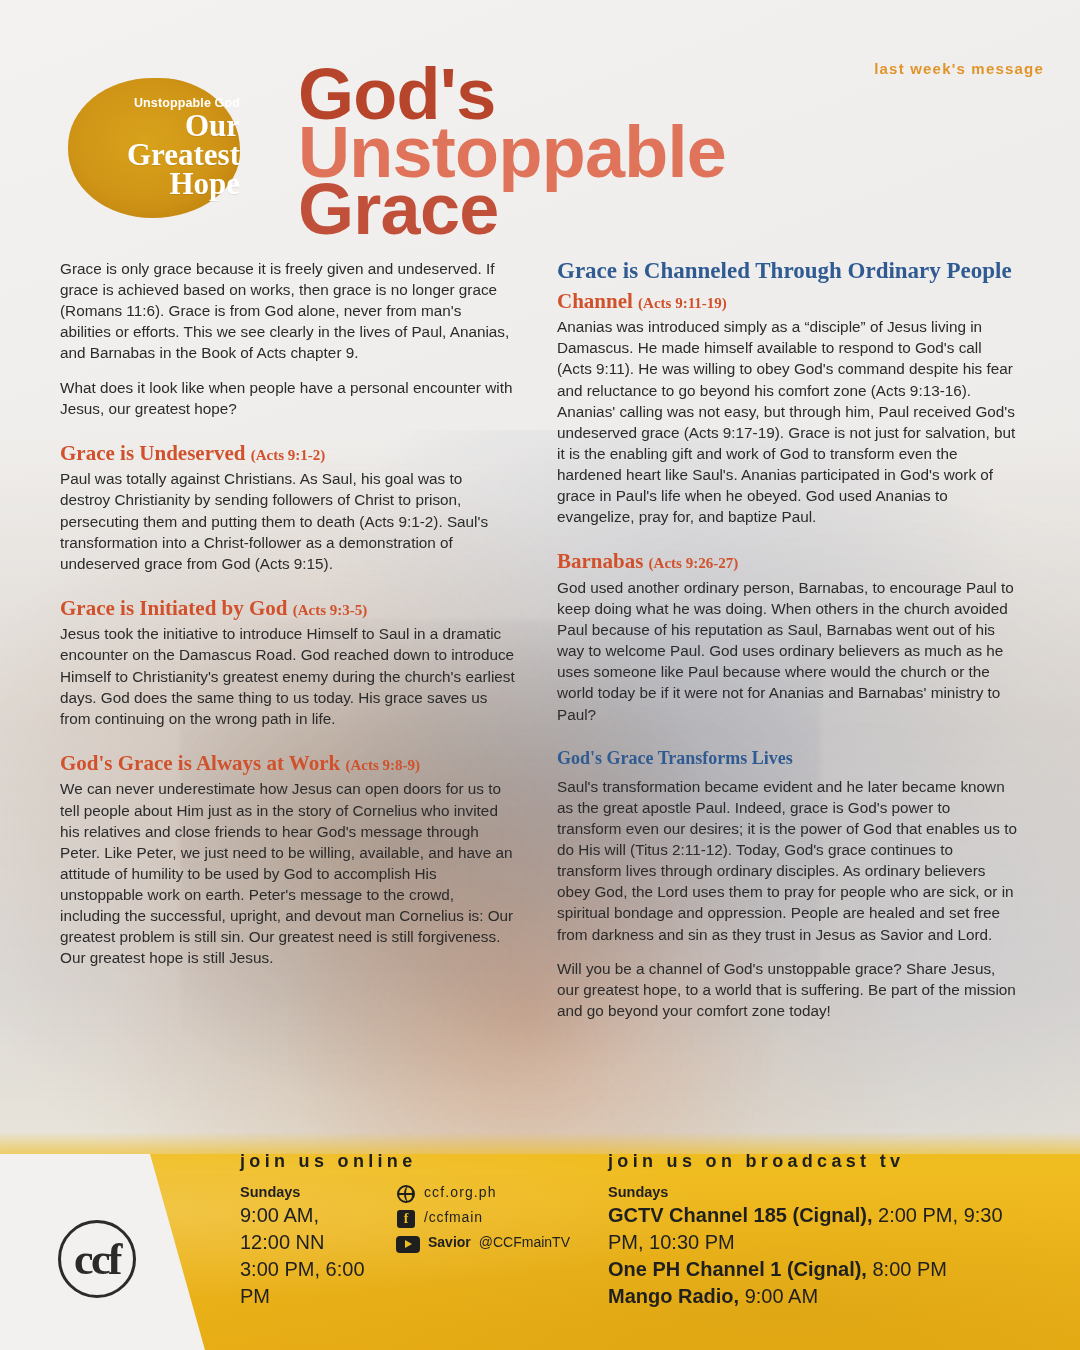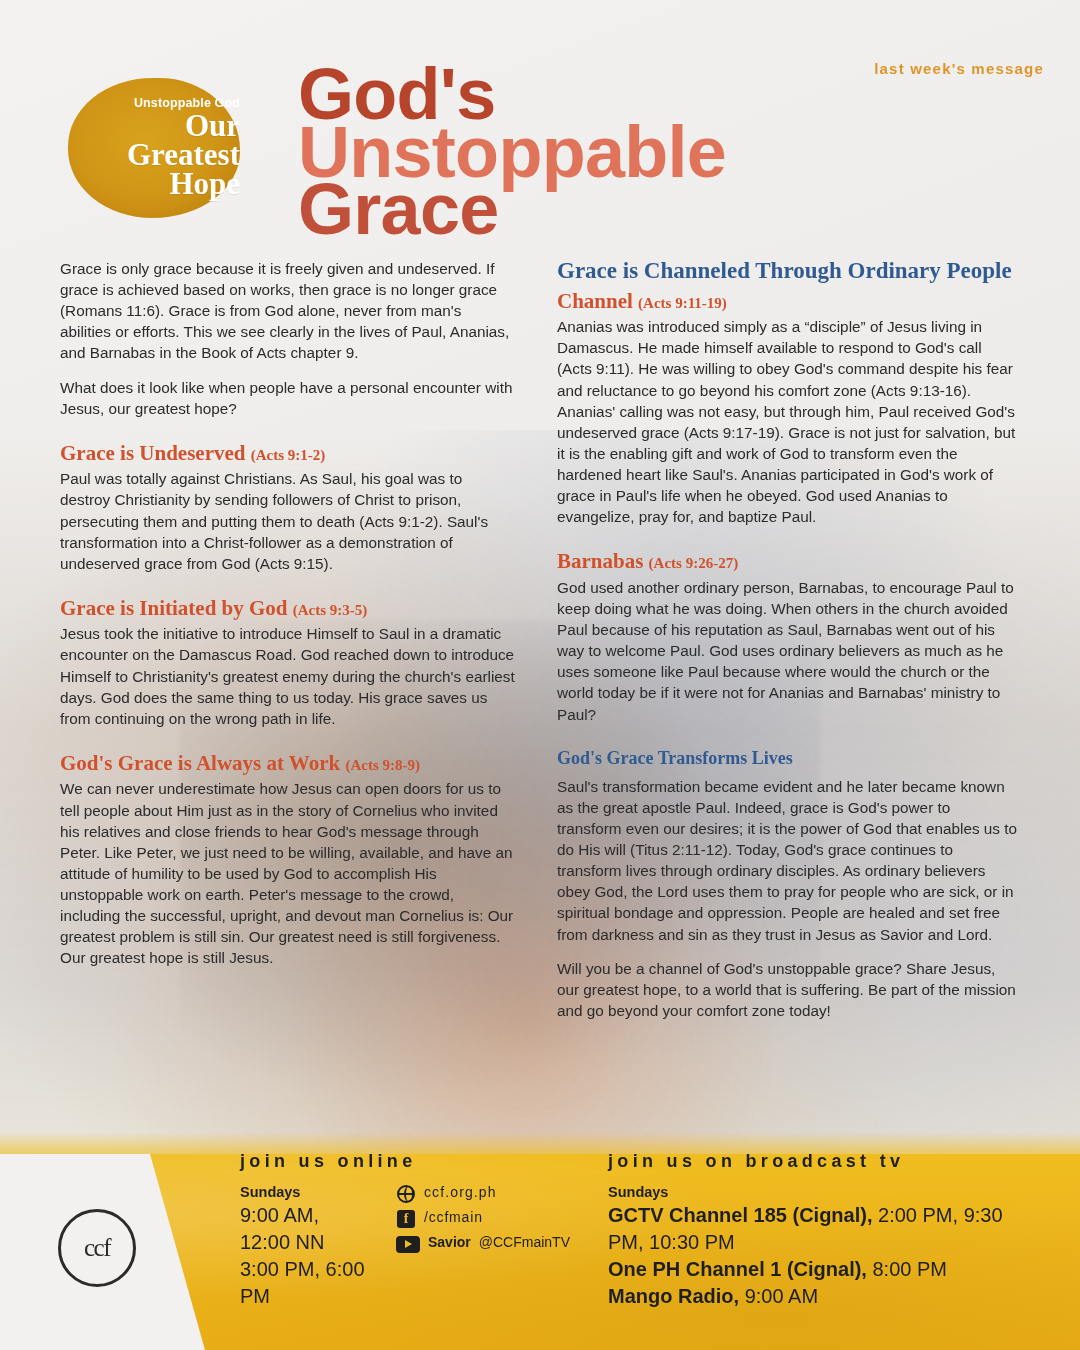--- a/index.html
+++ b/index.html
@@ -152,27 +152,27 @@
   .white-wedge {
     position: absolute;
     left: 0; bottom: 0;
     width: 205px; height: 196px;
     background: #f3f1ef;
     clip-path: polygon(0 0, 150px 0, 205px 196px, 0 196px);
   }
 
   .ccf-logo {
     position: absolute;
-    left: 58px; bottom: 63px;
+    left: 58px; bottom: 52px;
     width: 78px; height: 78px;
     border: 3px solid #2b2b2b;
     border-radius: 50%;
     display: flex; align-items: center; justify-content: center;
     font-family: "Liberation Serif", serif;
-    font-size: 25px; font-weight: normal;
+    font-size: 44px; font-weight: bold;
     letter-spacing: -0.06em;
     color: #2b2b2b;
   }
 
   .band-col { position: absolute; color: #1f1f1f; }
   .band-col.online    { left: 240px; bottom: 40px; width: 330px; }
   .band-col.broadcast { left: 608px; bottom: 40px; width: 420px; }
 
   .band-head {
     font-size: 18px; font-weight: bold;

